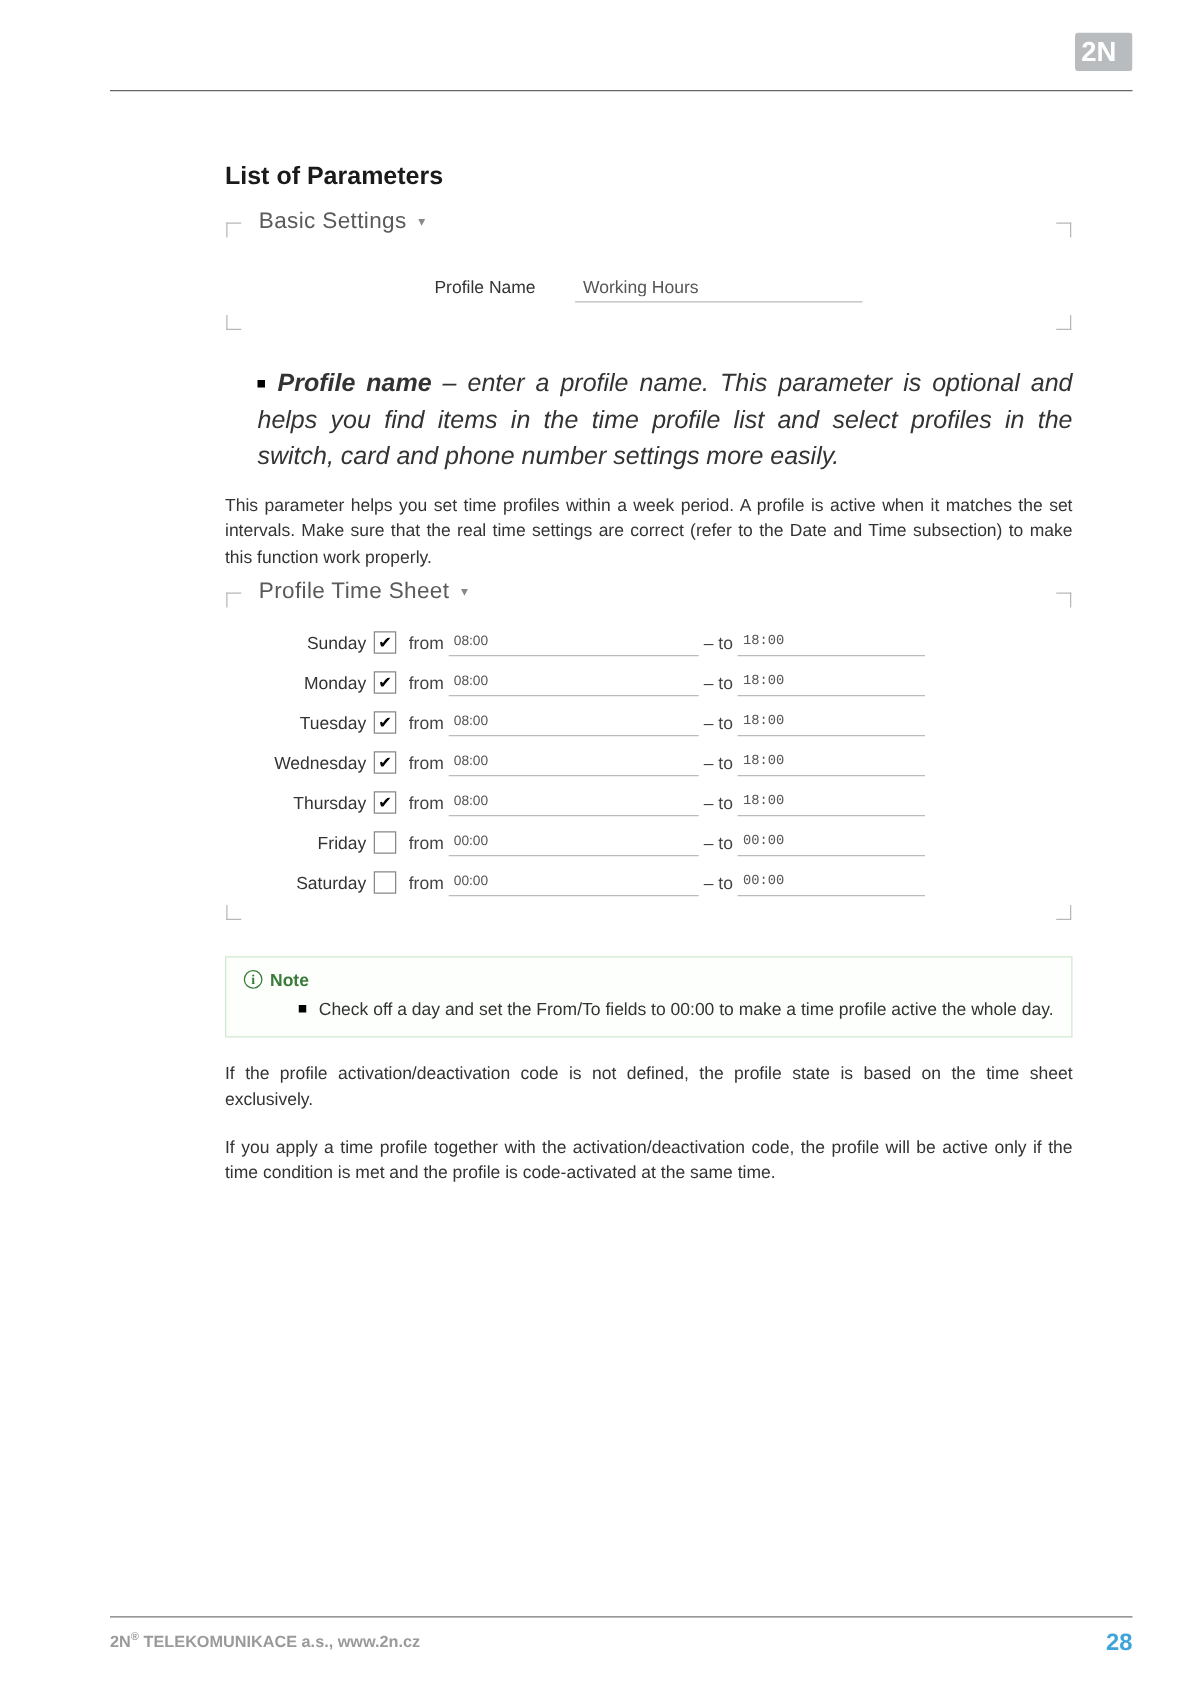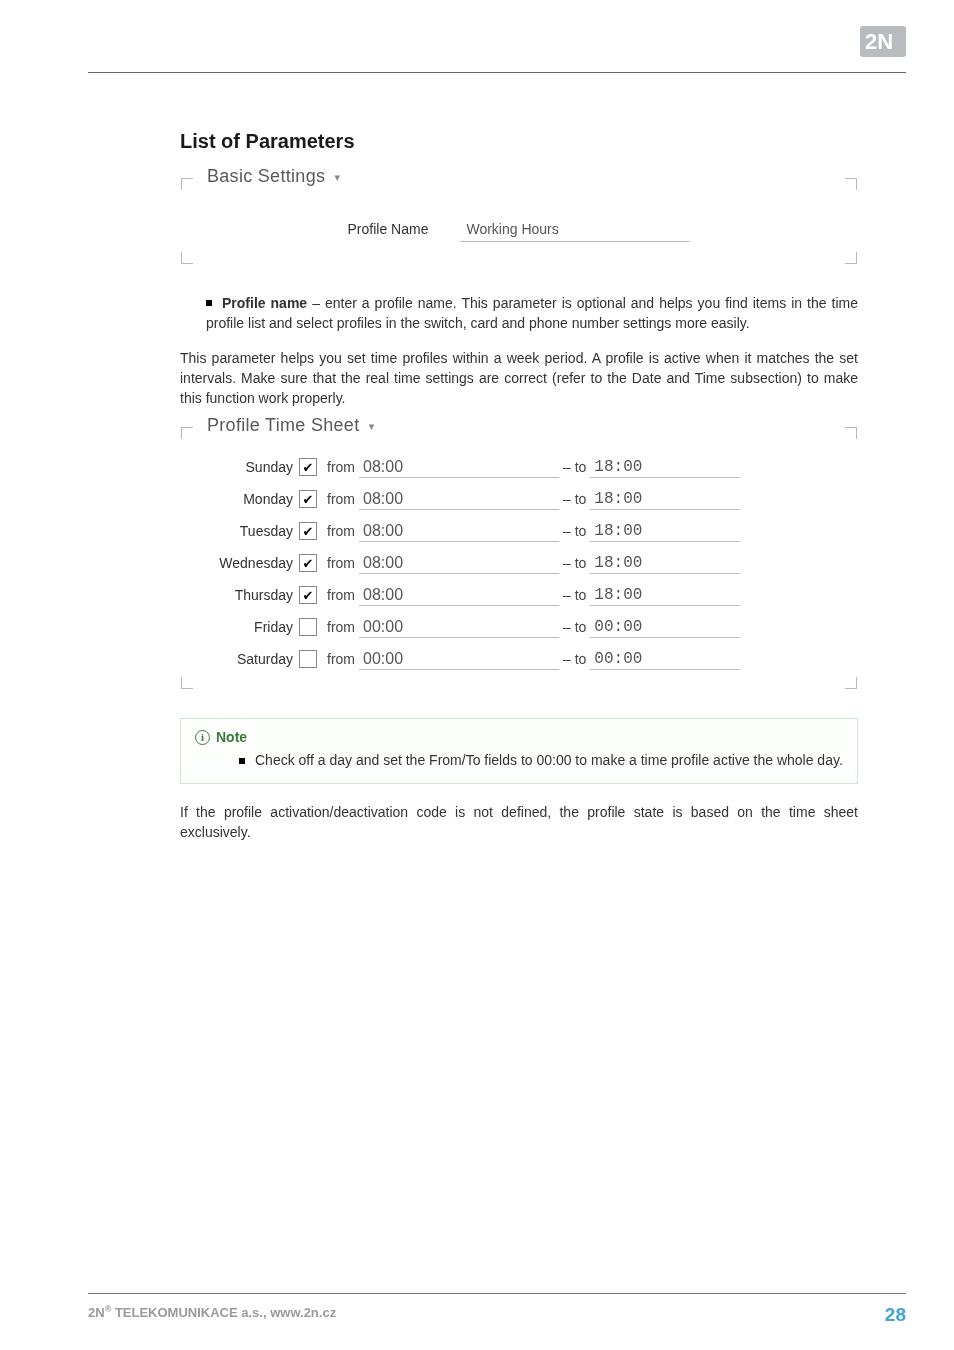--- a/index.html
+++ b/index.html
@@ -83,23 +83,24 @@
       padding: 2px 6px;
       font-size: 14px;
       border: none;
       border-bottom: 1px solid #bbb;
       color: #555;
       background: transparent;
       margin-left: 24px;
     }
     .bullet-block {
       margin: 0 0 14px 26px;
-      font-size: 14px;
+      font-size: 20px;
       line-height: 1.45;
       text-align: justify;
+      font-style: italic;
     }
     .bullet-block .sq {
       display:inline-block; width:6px; height:6px; background:#000; vertical-align:middle; margin-right:10px; position:relative; top:-1px;
     }
     .para {
       font-size: 14px;
       line-height: 1.45;
       margin-bottom: 18px;
       text-align: justify;
     }
@@ -115,21 +116,21 @@
     .ts-day { width: 100px; text-align: right; padding-right: 6px; }
     .cb {
       width: 18px; height: 18px; border: 1px solid #888; display:inline-flex; align-items:center; justify-content:center; margin-right:6px;
     }
     .cb.checked::after { content: "✔"; font-size: 13px; color: #000; }
     .ts-from-lbl, .ts-to-lbl { color:#444; padding: 0 4px; text-align: right; }
     .ts-input {
       width: 200px;
       height: 22px;
       padding: 1px 4px;
-      font-size: 16px;
+      font-size: 11px;
       color: #555;
       border: none;
       border-bottom: 1px solid #bbb;
       background: transparent;
     }
     .ts-input.narrow { width: 150px; font-family: Liberation Mono, monospace; }
     
     .note-box {
       border: 1px solid #cfe8cf;
       background: #fdfffc;
@@ -282,20 +283,21 @@
     <div class="note-head">
       <span class="info-icon">i</span>
       <span>Note</span>
     </div>
     <div class="note-item">
       <span class="sq"></span><span>Check off a day and set the From/To fields to 00:00 to make a time profile active the whole day.</span>
     </div>
   </div>
 
   <p class="para">If the profile activation/deactivation code is not defined, the profile state is based on the time sheet exclusively.</p>
+  <p class="para">If you apply a time profile together with the activation/deactivation code, the profile will be active only if the time condition is met and the profile is code-activated at the same time.</p>
 
 </div>
 
 <div class="bot-rule"></div>
 <div class="footer-left">
   <span>2N</span><sup>®</sup><span> TELEKOMUNIKACE a.s., www.2n.cz</span>
 </div>
 <div class="footer-right">28</div>
 
 </body></html>

